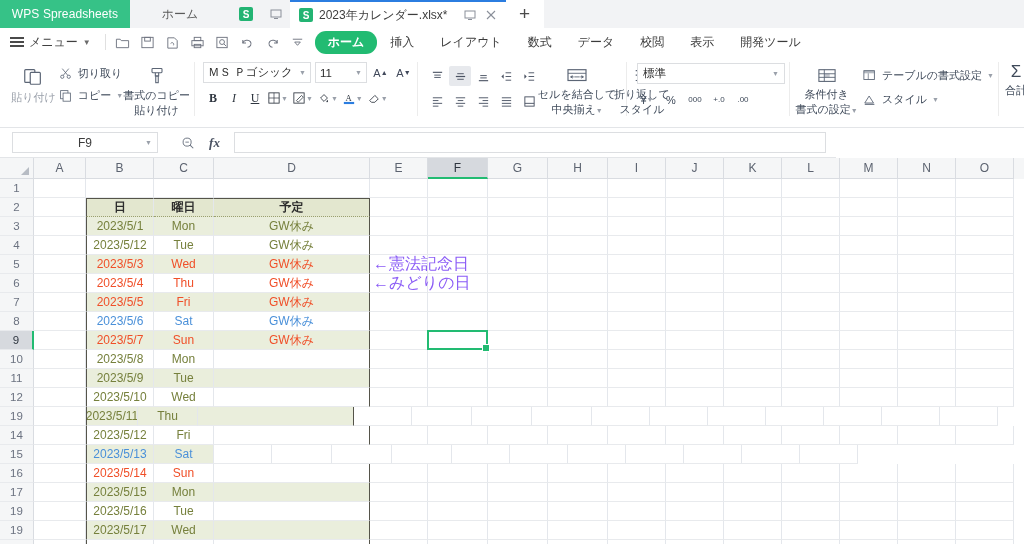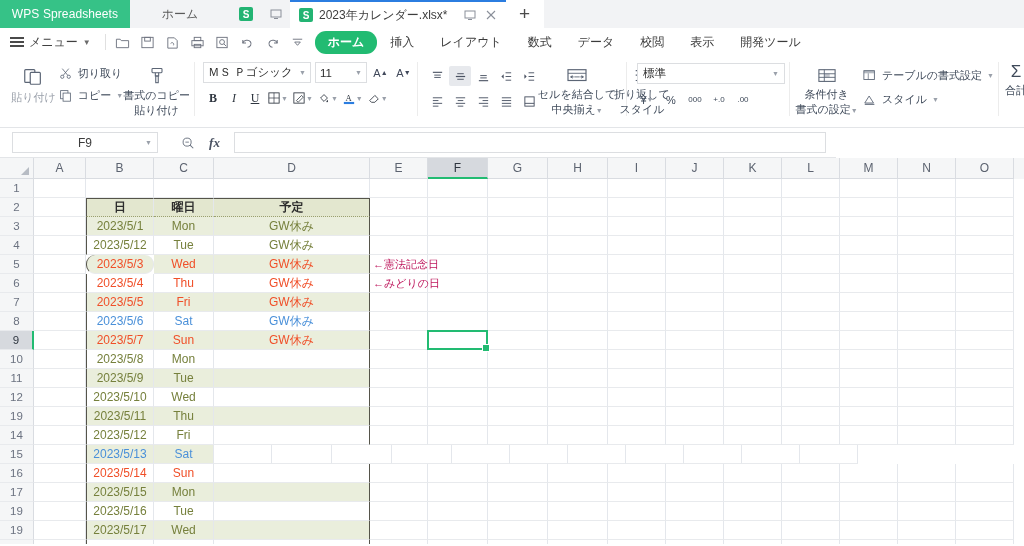--- a/index.html
+++ b/index.html
@@ -278,21 +278,21 @@
     border: 2px solid #22bb72;
     pointer-events: none;
     z-index: 5;
   }
   .active-cell:after {
     content: ""; position: absolute;
     right: -4px; bottom: -4px;
     width: 6px; height: 6px; background: #22bb72;
     border: 1px solid #fff;
   }
-  .annot { color: #be185d; font-size: 11px; }
+  .annot { color: #8b5cf6; font-size: 16px; }
   svg { display: block; }
 </style>
 </head>
 <body>
 
 <div class="titlebar">
   <div class="wps-logo">WPS Spreadsheets</div>
   <div class="home-tab">ホーム</div>
 
   <div class="doc-tab inactive">
@@ -811,21 +811,21 @@
         <div class="cell c-center plain" style="width: 58px;"></div>
         <div class="cell c-center plain" style="width: 58px;"></div>
         <div class="cell c-center plain" style="width: 58px;"></div>
         <div class="cell c-center plain" style="width: 58px;"></div>
         <div class="cell c-center plain" style="width: 58px;"></div>
         <div class="cell c-center plain" style="width: 58px;"></div>
       </div>
       <div class="grow">
         <div class="rowhdr">5</div>
         <div class="cell c-center plain" style="width: 52px;"></div>
-        <div class="cell c-center band txt-sun tbl-left" style="width: 68px; border-radius: 9px;">2023/5/3</div>
+        <div class="cell c-center band txt-sun tbl-left" style="width: 68px;">2023/5/3</div>
         <div class="cell c-center band txt-sun" style="width: 60px;">Wed</div>
         <div class="cell c-center band txt-sun tbl-right" style="width: 156px;">GW休み</div>
         <div class="cell c-left plain annot" style="width: 58px; overflow: visible; z-index: 2; position: relative;">←憲法記念日</div>
         <div class="cell c-center plain" style="width: 60px;"></div>
         <div class="cell c-center plain" style="width: 60px;"></div>
         <div class="cell c-center plain" style="width: 60px;"></div>
         <div class="cell c-center plain" style="width: 58px;"></div>
         <div class="cell c-center plain" style="width: 58px;"></div>
         <div class="cell c-center plain" style="width: 58px;"></div>
         <div class="cell c-center plain" style="width: 58px;"></div>
@@ -955,21 +955,21 @@
         <div class="cell c-center plain" style="width: 58px;"></div>
         <div class="cell c-center plain" style="width: 58px;"></div>
         <div class="cell c-center plain" style="width: 58px;"></div>
         <div class="cell c-center plain" style="width: 58px;"></div>
         <div class="cell c-center plain" style="width: 58px;"></div>
         <div class="cell c-center plain" style="width: 58px;"></div>
       </div>
       <div class="grow">
         <div class="rowhdr">19</div>
         <div class="cell c-center plain" style="width: 52px;"></div>
-        <div class="cell c-center band txt-norm tbl-left" style="width: 68px; text-align: center;">2023/5/11</div>
+        <div class="cell c-center band txt-norm tbl-left" style="width: 52px; text-align: center;">2023/5/11</div>
         <div class="cell c-center band txt-norm" style="width: 60px;">Thu</div>
         <div class="cell c-center band txt-norm tbl-right" style="width: 156px;"></div>
         <div class="cell c-left plain" style="width: 58px;"></div>
         <div class="cell c-center plain" style="width: 60px;"></div>
         <div class="cell c-center plain" style="width: 60px;"></div>
         <div class="cell c-center plain" style="width: 60px;"></div>
         <div class="cell c-center plain" style="width: 58px;"></div>
         <div class="cell c-center plain" style="width: 58px;"></div>
         <div class="cell c-center plain" style="width: 58px;"></div>
         <div class="cell c-center plain" style="width: 58px;"></div>

